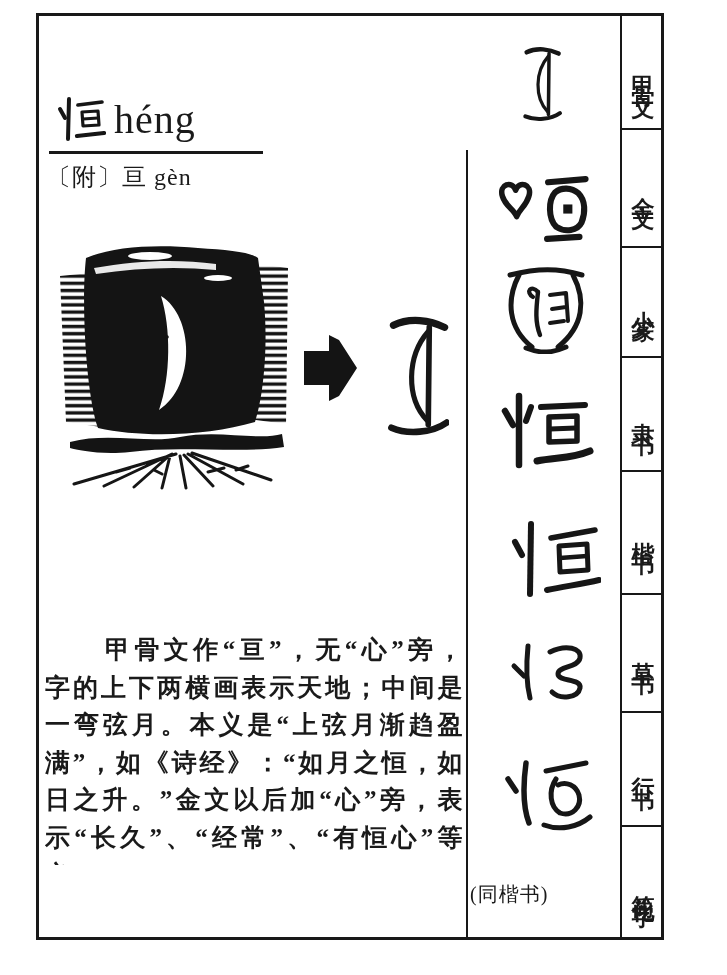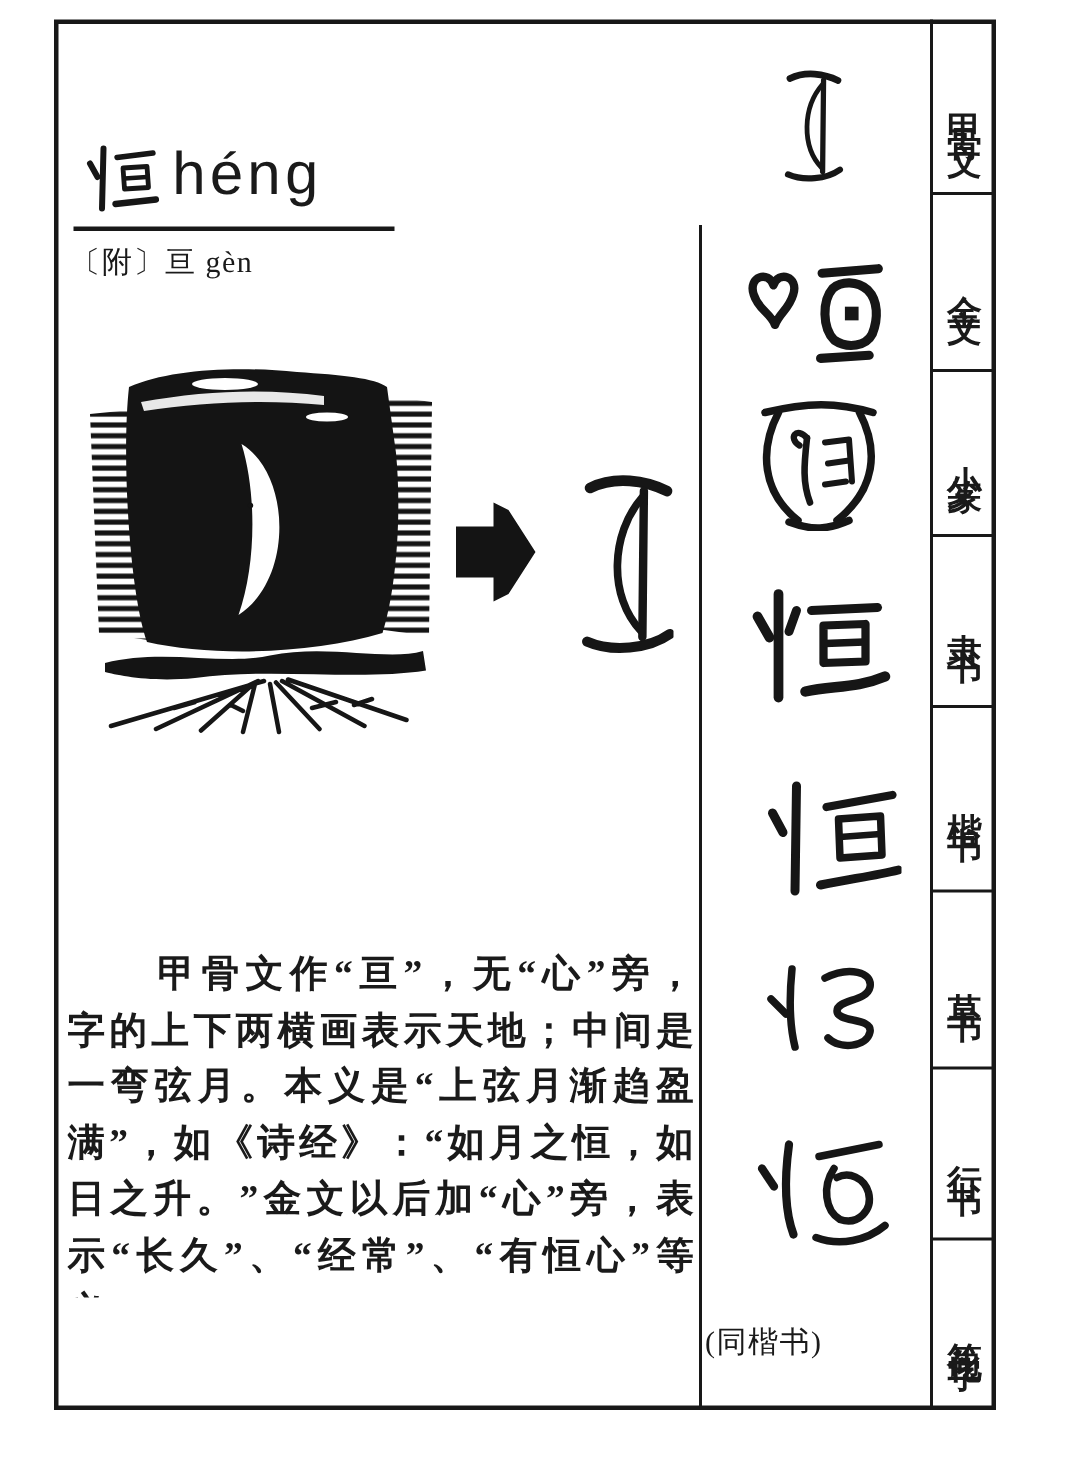--- a/index.html
+++ b/index.html
@@ -18,27 +18,27 @@
     box-sizing: border-box;
   }
   .vline { position: absolute; width: 2px; background:#181818; }
   .script-divider { left:466px; top:150px; height:790px; }
   .sidebar-divider { left:620px; top:13px; height:927px; }
 
   
   .headword-glyph { position:absolute; left:54px; top:92px; }
   .pinyin {
     position:absolute; left:114px; top:98px;
-    font-family:Liberation Mono, monospace;
+    font-family:Liberation Serif, serif;
     font-size:40px; line-height:1.1; letter-spacing:1px; color:#1a1a1a;
   }
   .title-underline { position:absolute; left:49px; top:151px; width:214px; height:3px; background:#181818; }
   .variant-note {
     position:absolute; left:47px; top:161px;
-    font-size:20px; letter-spacing:1px;
+    font-size:24px; letter-spacing:1px;
     font-family:"Liberation Serif","DejaVu Serif",serif;
   }
 
   
   .moon-scene   { position:absolute; left:58px;  top:244px; }
   .evo-arrow    { position:absolute; left:302px; top:327px; }
   .oracle-small { position:absolute; left:387px; top:312px; }
 
   
   .body-text {

